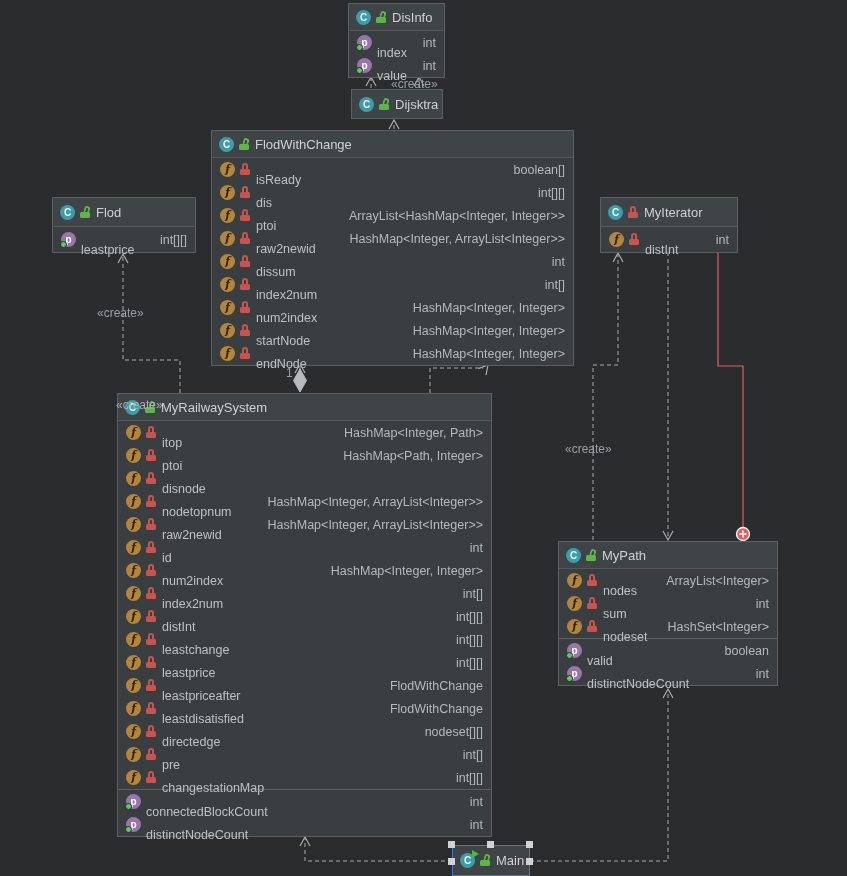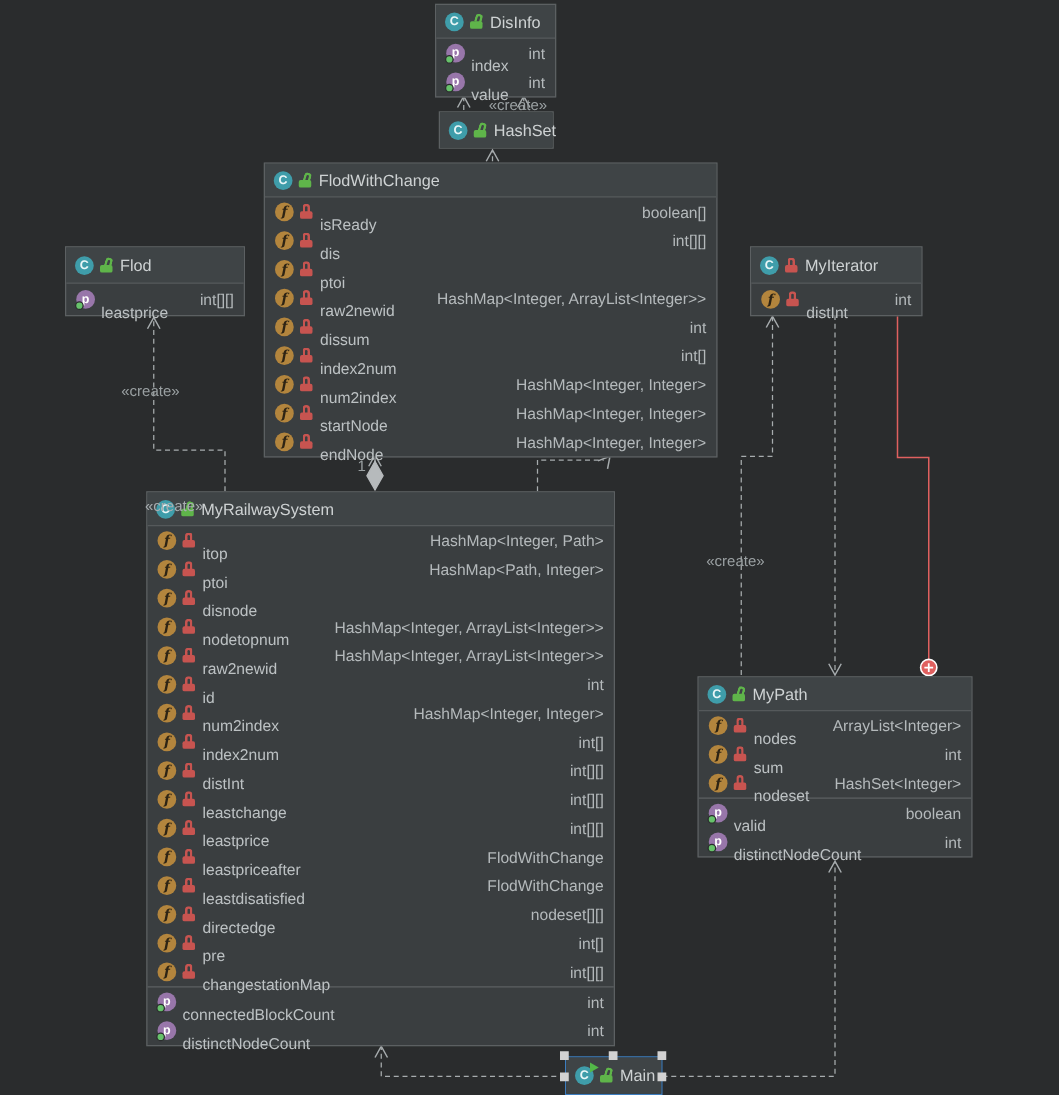--- a/index.html
+++ b/index.html
@@ -153,21 +153,21 @@
         </div>
       </div>
     </div>
   <div class="box hdr-only pos-dijsktra">
       <div class="hdr">
         <span class="icn c">C</span>
         <span class="lock open">
           <span class="sh"></span>
           <span class="bd"></span>
         </span>
-        <span class="ttl">HashSet</span>
+        <span class="ttl">Dijsktra</span>
       </div>
     </div>
   <div class="box pos-flodwithchange">
       <div class="hdr">
         <span class="icn c">C</span>
         <span class="lock open">
           <span class="sh"></span>
           <span class="bd"></span>
         </span>
         <span class="ttl">FlodWithChange</span>
@@ -191,20 +191,21 @@
           <span class="nm">dis</span>
           <span class="tp">int[][]</span>
         </div>
         <div class="row">
           <span class="icn f">f</span>
           <span class="lock closed">
             <span class="sh"></span>
             <span class="bd"></span>
           </span>
           <span class="nm">ptoi</span>
+          <span class="tp">ArrayList&lt;HashMap&lt;Integer, Integer&gt;&gt;</span>
         </div>
         <div class="row">
           <span class="icn f">f</span>
           <span class="lock closed">
             <span class="sh"></span>
             <span class="bd"></span>
           </span>
           <span class="nm">raw2newid</span>
           <span class="tp">HashMap&lt;Integer, ArrayList&lt;Integer&gt;&gt;</span>
         </div>

